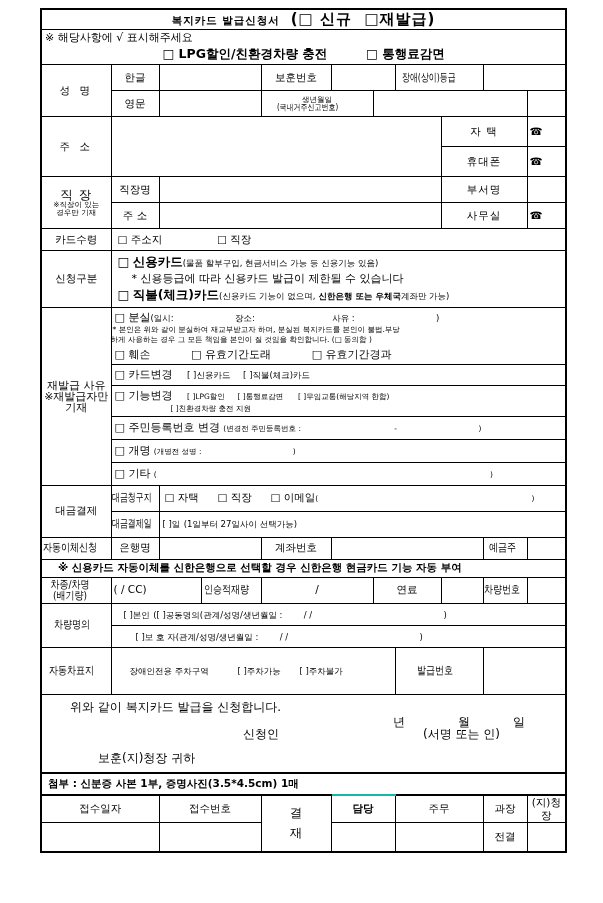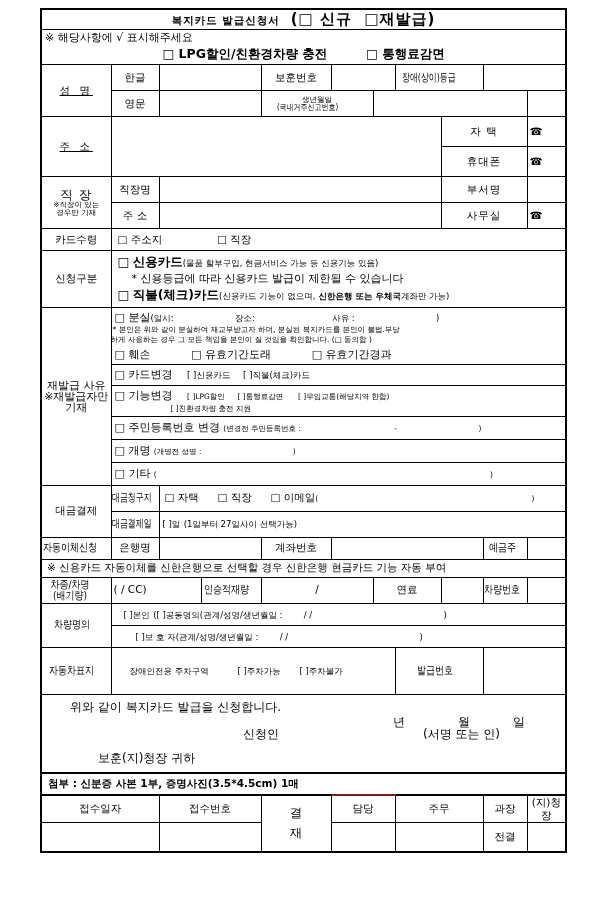--- a/index.html
+++ b/index.html
@@ -8,21 +8,21 @@
   table.form{width:525px;border-collapse:collapse;table-layout:fixed;}
   table.form td{border:1px solid #000;padding:0 2px;font-size:10.5px;line-height:1.25;vertical-align:middle;}
   .outer{border:2px solid #000;}
   .title{text-align:center;font-size:17.5px;font-weight:bold;letter-spacing:1px;padding:7px 0 6px;}
   .ctr{text-align:center;}
   .b{font-weight:bold;}
   .sm{font-size:8.5px;}
   .xsm{font-size:7.5px;}
   .md{font-size:11px;}
   .lg{font-size:12.5px;}
-  .sp{letter-spacing:3px;text-decoration:underline;}
+  .sp{letter-spacing:3px;}
   .sp1{letter-spacing:1px;}
   .squeeze{display:inline-block;transform:scaleX(.72);transform-origin:left center;white-space:nowrap;}
   .squeeze2{display:inline-block;transform:scaleX(.82);transform-origin:left center;white-space:nowrap;}
   .stack{display:block;line-height:1.0;}
   .phone{font-size:11px;}
   .declare{font-size:12px;}
   .attach{font-weight:bold;font-size:11px;}
   .rowh18{height:18px;}
   .rowh22{height:22px;}
   .rowh26{height:26px;}
@@ -257,21 +257,21 @@
     <td class="ctr md">은행명</td>
     <td colspan="2"></td>
     <td class="ctr md">계좌번호</td>
     <td colspan="4"></td>
     <td class="ctr md" style="padding:0;">
       <span class="squeeze2 md">예금주</span>
     </td>
     <td></td>
   </tr>
   <tr class="rowh18">
-    <td colspan="11" class="md" style="padding-left:5px;">※ 신용카드 자동이체를 신한은행으로 선택할 경우 신한은행 현금카드 기능 자동 부여</td>
+    <td colspan="11" class="md" style="padding-left:16px;font-weight:bold;">※ 신용카드 자동이체를 신한은행으로 선택할 경우 신한은행 현금카드 기능 자동 부여</td>
   </tr>
 
   <tr class="rowh26">
     <td class="ctr" style="padding:0;line-height:1.1;">
       <span class="stack squeeze2 md">차종/차명</span>
       <span class="stack squeeze2 md">(배기량)</span>
     </td>
     <td colspan="2" class="sm">(           /          CC)</td>
     <td class="ctr md" style="padding:0;">
       <span class="squeeze2 md">인승적재량</span>
@@ -349,21 +349,21 @@
     <td colspan="11" class="attach" style="padding-left:6px;border-top:2px solid #000;">첨부 : 신분증 사본 1부, 증명사진(3.5*4.5cm) 1매</td>
   </tr>
 
   <tr class="rowh26">
     <td colspan="2" class="ctr lg" style="border-top:2px solid #000;">접수일자</td>
     <td colspan="2" class="ctr lg" style="border-top:2px solid #000;">접수번호</td>
     <td rowspan="2" class="ctr" style="padding:0;border-top:2px solid #000;width:16px;">
       <span class="stack lg">결</span>
       <span class="stack lg" style="margin-top:8px;">재</span>
     </td>
-    <td colspan="2" class="ctr lg" style="border-top:2px solid #7f1d1d;">담당</td>
+    <td colspan="2" class="ctr lg" style="border-top:2px solid #14b8a6;font-weight:bold;">담당</td>
     <td colspan="2" class="ctr lg" style="border-top:2px solid #000;">주무</td>
     <td class="ctr lg" style="border-top:2px solid #000;">과장</td>
     <td class="ctr lg" style="border-top:2px solid #000;">(지)청장</td>
   </tr>
   <tr class="rowh30">
     <td colspan="2"></td>
     <td colspan="2"></td>
     <td colspan="2"></td>
     <td colspan="2"></td>
     <td class="ctr lg">전결</td>

